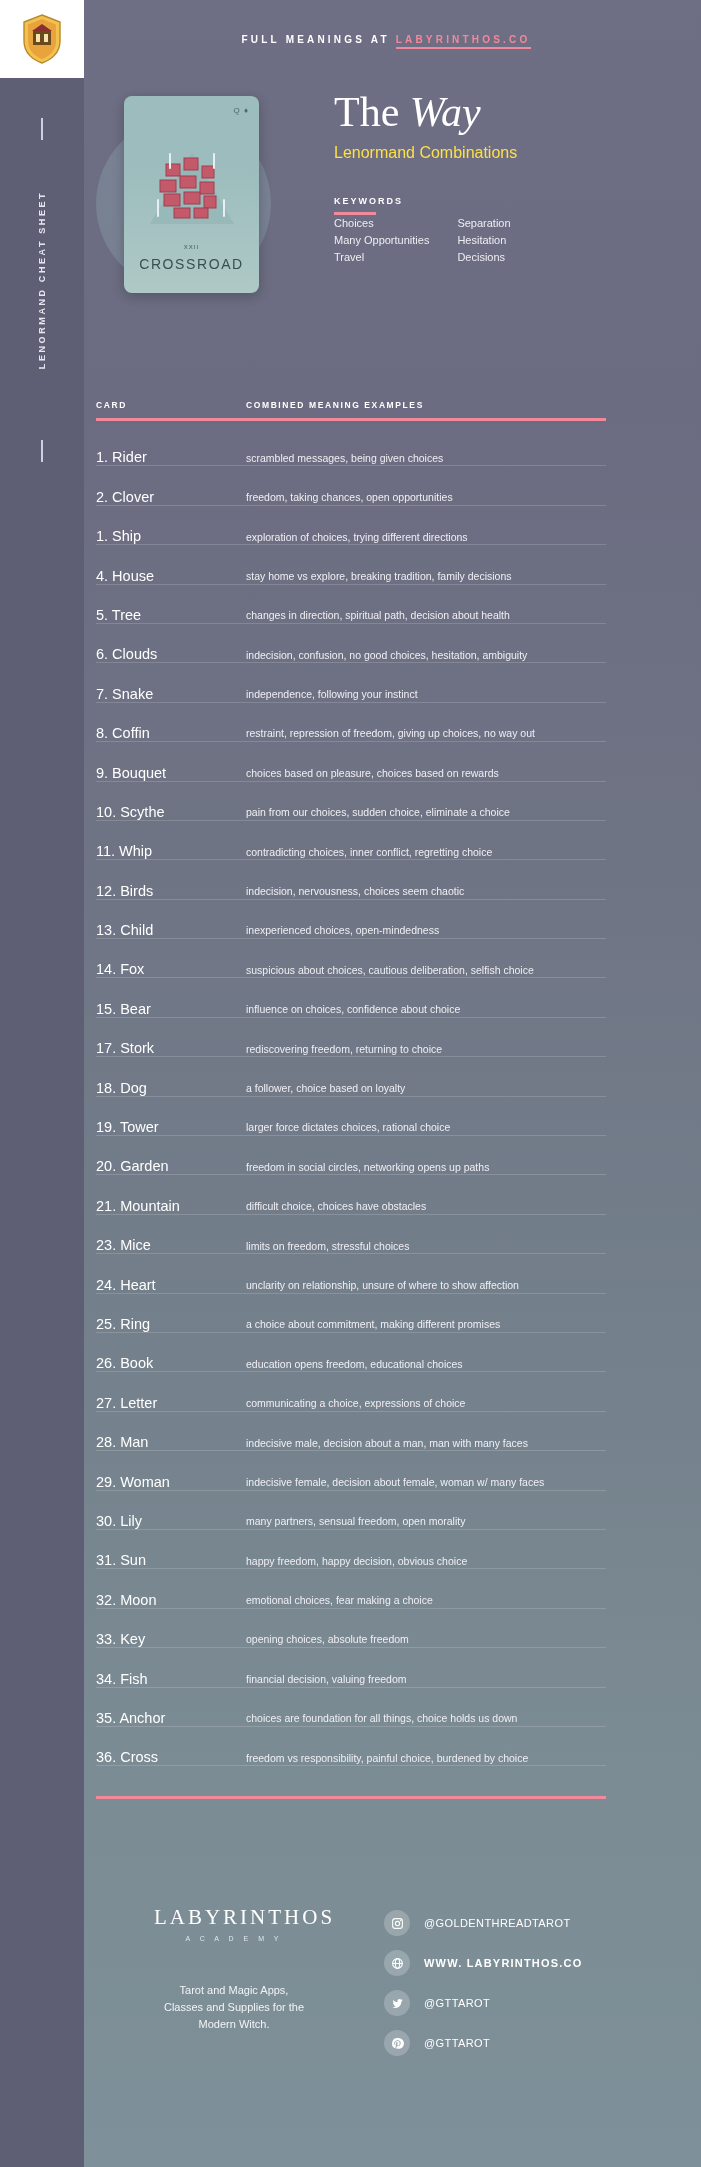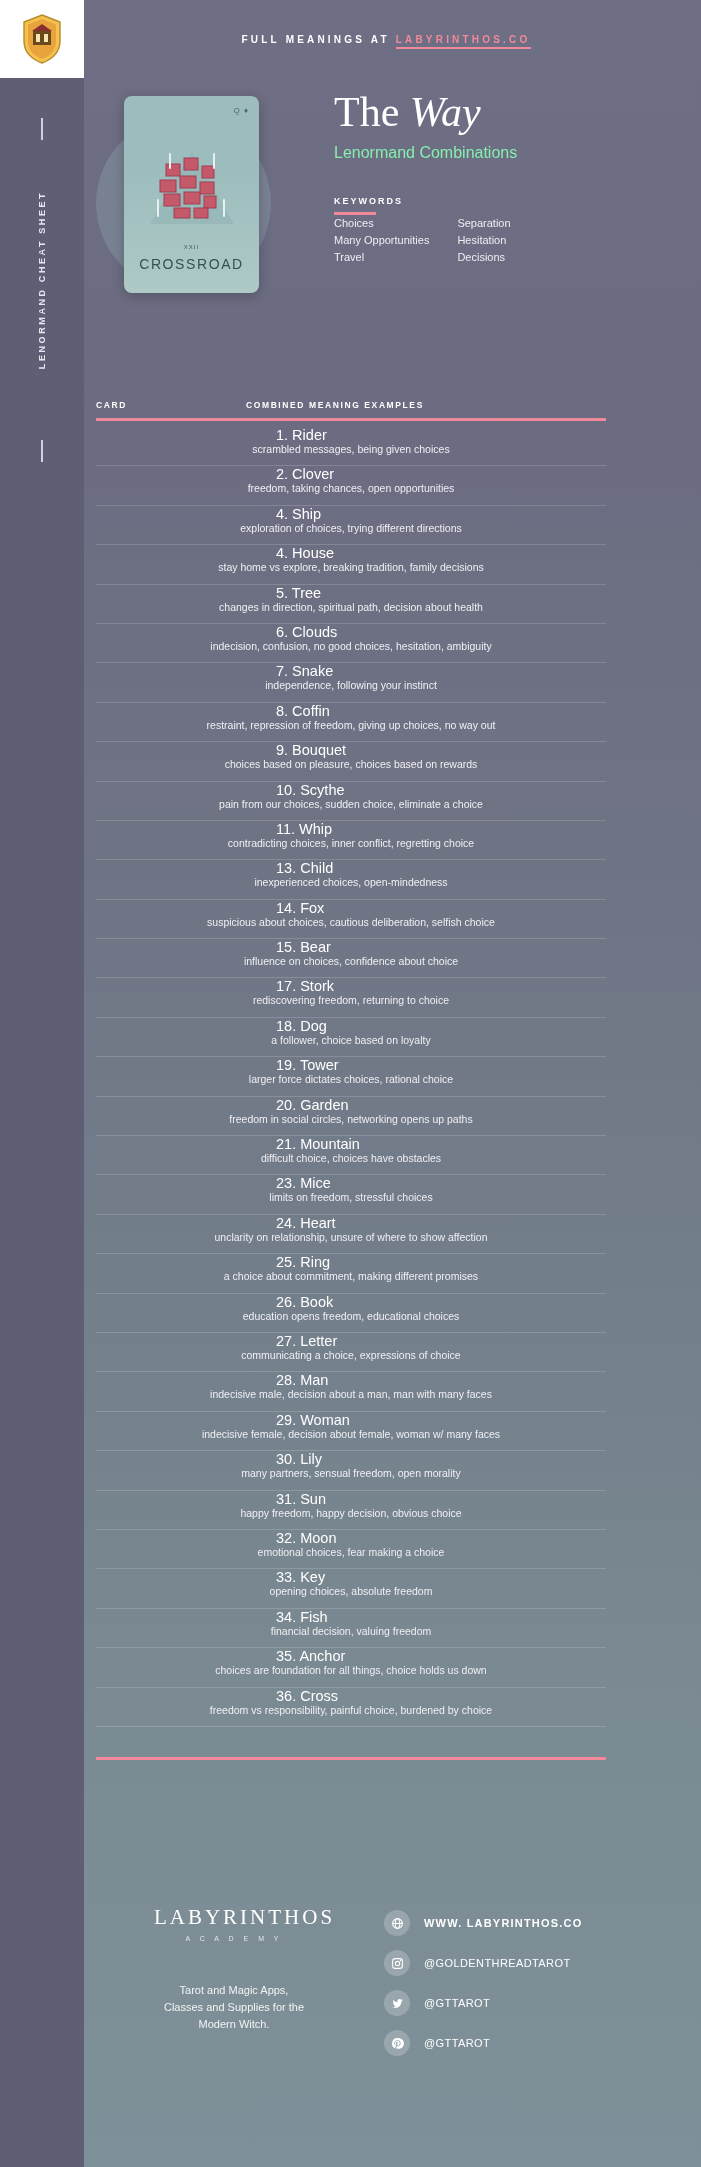--- a/index.html
+++ b/index.html
@@ -142,21 +142,21 @@
     font-family: "Liberation Serif", serif;
     font-size: 42px;
     line-height: 1.05;
     font-weight: 400;
     color: #ffffff;
   }
   .hero-title em { font-style: italic; }
   .hero-sub {
     margin-top: 10px;
     font-size: 16px;
-    color: #86efac;
+    color: #fde047;
     font-weight: 400;
   }
   .kw-head {
     margin-top: 34px;
     font-size: 9px;
     letter-spacing: 2px;
     font-weight: 700;
     color: #ffffff;
   }
   .kw-rule {
@@ -188,24 +188,23 @@
     padding-bottom: 8px;
   }
   .th-card { width: 150px; }
   .thead-rule {
     width: 100%; height: 3px;
     background: #f2899a;
     margin-bottom: 6px;
   }
   .row {
     display: flex;
-    align-items: center;
+    align-items: flex-end;
     height: 39.4px;
     border-bottom: 1px solid rgba(255,255,255,0.16);
-    flex-direction: column;
   }
   .row .name {
     width: 150px;
     font-size: 14.5px;
     color: #ffffff;
     font-weight: 400;
   }
   .row .meaning {
     flex: 1;
     font-size: 10.5px;
@@ -362,21 +361,21 @@
   <div id="rows">
       <div class="row">
         <div class="name">1. Rider</div>
         <div class="meaning">scrambled messages, being given choices</div>
       </div>
       <div class="row">
         <div class="name">2. Clover</div>
         <div class="meaning">freedom, taking chances, open opportunities</div>
       </div>
       <div class="row">
-        <div class="name">4. Ship</div>
+        <div class="name">1. Ship</div>
         <div class="meaning">exploration of choices, trying different directions</div>
       </div>
       <div class="row">
         <div class="name">4. House</div>
         <div class="meaning">stay home vs explore, breaking tradition, family decisions</div>
       </div>
       <div class="row">
         <div class="name">5. Tree</div>
         <div class="meaning">changes in direction, spiritual path, decision about health</div>
       </div>
@@ -396,20 +395,24 @@
         <div class="name">9. Bouquet</div>
         <div class="meaning">choices based on pleasure, choices based on rewards</div>
       </div>
       <div class="row">
         <div class="name">10. Scythe</div>
         <div class="meaning">pain from our choices, sudden choice, eliminate a choice</div>
       </div>
       <div class="row">
         <div class="name">11. Whip</div>
         <div class="meaning">contradicting choices, inner conflict, regretting choice</div>
+      </div>
+      <div class="row">
+        <div class="name">12. Birds</div>
+        <div class="meaning">indecision, nervousness, choices seem chaotic</div>
       </div>
       <div class="row">
         <div class="name">13. Child</div>
         <div class="meaning">inexperienced choices, open-mindedness</div>
       </div>
       <div class="row">
         <div class="name">14. Fox</div>
         <div class="meaning">suspicious about choices, cautious deliberation, selfish choice</div>
       </div>
       <div class="row">
@@ -500,42 +503,42 @@
   <div class="footer-left">
     <div class="lab-word">LABYRINTHOS</div>
     <div class="lab-acad">A C A D E M Y</div>
     <div class="lab-tag" id="footer-tagline">
         <div>Tarot and Magic Apps,</div>
         <div>Classes and Supplies for the</div>
         <div>Modern Witch.</div>
       </div>
   </div>
   <div class="footer-right" id="socials">
+      <div class="social">
+        <span class="sicon">
+          <svg width="13" height="13" viewBox="0 0 24 24" fill="none" stroke="#fff" stroke-width="2">
+            <rect x="3" y="3" width="18" height="18" rx="5"></rect>
+            <circle cx="12" cy="12" r="4"></circle>
+            <circle cx="17.5" cy="6.5" r="1.2" fill="#fff" stroke="none"></circle>
+          </svg>
+        </span>
+        <span class="slabel">@GOLDENTHREADTAROT</span>
+      </div>
       <div class="social">
         <span class="sicon">
           <svg width="13" height="13" viewBox="0 0 24 24" fill="none" stroke="#fff" stroke-width="2">
             <circle cx="12" cy="12" r="9"></circle>
             <ellipse cx="12" cy="12" rx="4" ry="9"></ellipse>
             <line x1="3" y1="12" x2="21" y2="12"></line>
           </svg>
         </span>
         <span class="slabel caps">WWW. LABYRINTHOS.CO</span>
       </div>
       <div class="social">
         <span class="sicon">
-          <svg width="13" height="13" viewBox="0 0 24 24" fill="none" stroke="#fff" stroke-width="2">
-            <rect x="3" y="3" width="18" height="18" rx="5"></rect>
-            <circle cx="12" cy="12" r="4"></circle>
-            <circle cx="17.5" cy="6.5" r="1.2" fill="#fff" stroke="none"></circle>
-          </svg>
-        </span>
-        <span class="slabel">@GOLDENTHREADTAROT</span>
-      </div>
-      <div class="social">
-        <span class="sicon">
           <svg width="13" height="13" viewBox="0 0 24 24" fill="#fff">
             <path d="M22 5.9c-.7.3-1.5.5-2.3.6.8-.5 1.4-1.3 1.7-2.2-.8.5-1.6.8-2.5 1A3.9 3.9 0 0 0 12 8.8c0 .3 0 .6.1.9-3.3-.2-6.2-1.7-8.1-4.1-.3.6-.5 1.3-.5 2 0 1.4.7 2.6 1.8 3.3-.7 0-1.3-.2-1.8-.5 0 1.9 1.4 3.5 3.2 3.9-.3.1-.7.1-1 .1-.2 0-.5 0-.7-.1.5 1.6 2 2.7 3.7 2.7A7.9 7.9 0 0 1 2 18.6a11 11 0 0 0 6 1.8c7.2 0 11.1-6 11.1-11.1v-.5c.8-.6 1.4-1.3 1.9-2z"></path>
           </svg>
         </span>
         <span class="slabel">@GTTAROT</span>
       </div>
       <div class="social">
         <span class="sicon">
           <svg width="13" height="13" viewBox="0 0 24 24" fill="#fff">
             <path d="M12 2a10 10 0 0 0-3.7 19.3c-.1-.8-.1-2 .1-2.9l1.2-5s-.3-.6-.3-1.5c0-1.4.8-2.5 1.8-2.5.9 0 1.3.6 1.3 1.4 0 .9-.6 2.2-.9 3.4-.2 1 .5 1.8 1.5 1.8 1.8 0 3.1-2.3 3.1-5.1 0-2.1-1.4-3.7-4-3.7a4.6 4.6 0 0 0-4.8 4.6c0 .9.3 1.5.8 2 .1.1.1.2.1.3l-.2.8c0 .2-.2.3-.4.2-1.1-.5-1.7-1.9-1.7-3.4 0-2.5 2.1-5.5 6.3-5.5 3.4 0 5.6 2.4 5.6 5 0 3.4-1.9 6-4.7 6-1 0-1.9-.5-2.2-1.1l-.6 2.3c-.2.8-.7 1.7-1 2.3A10 10 0 1 0 12 2z"></path>

